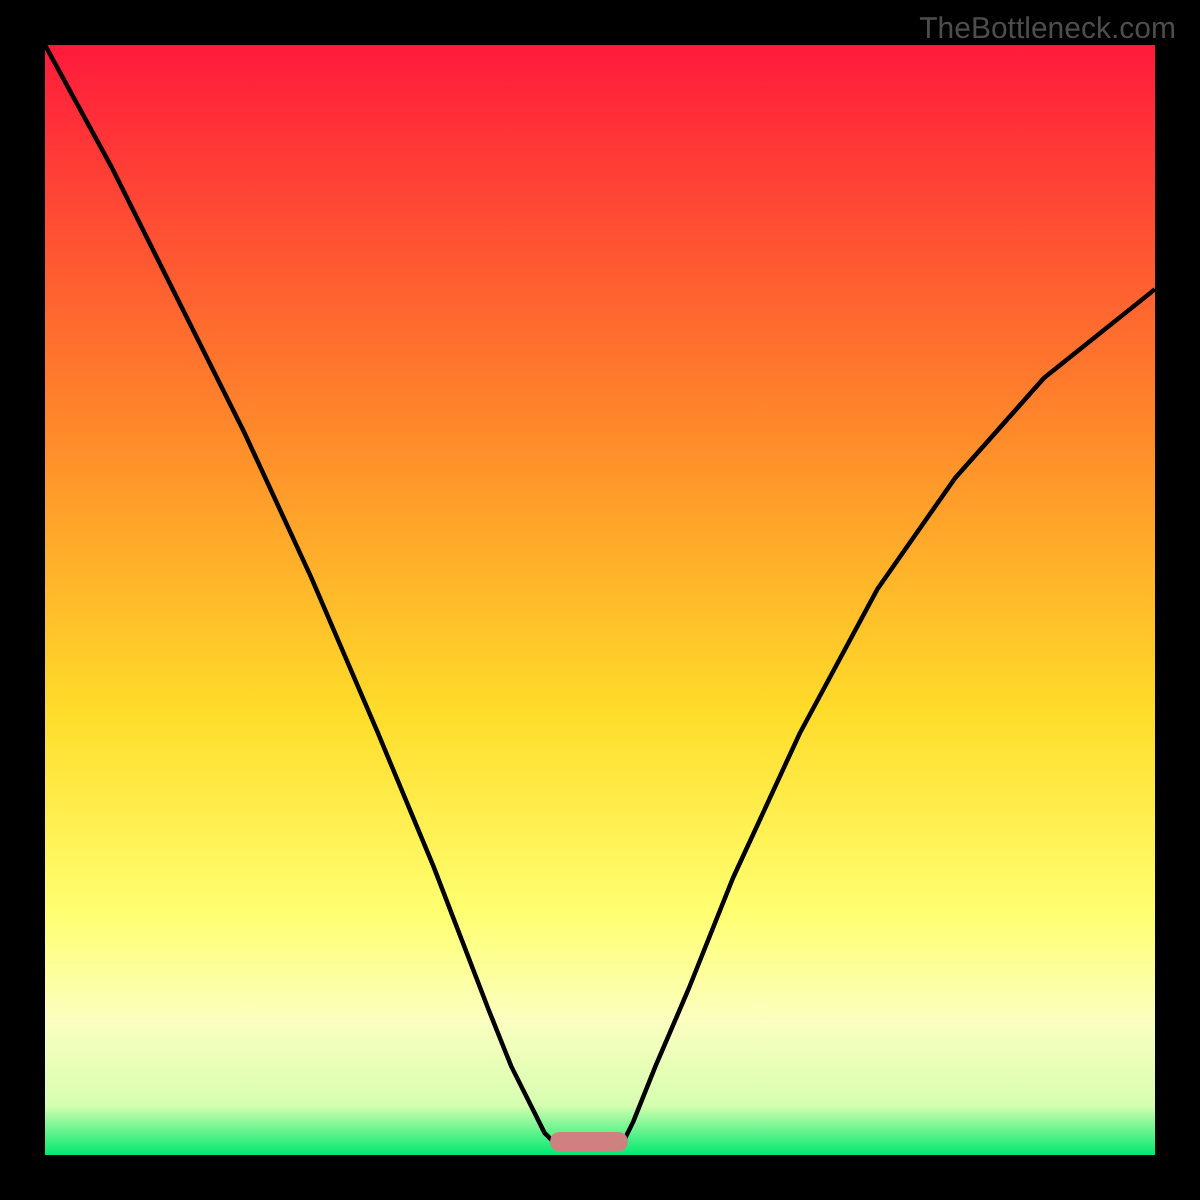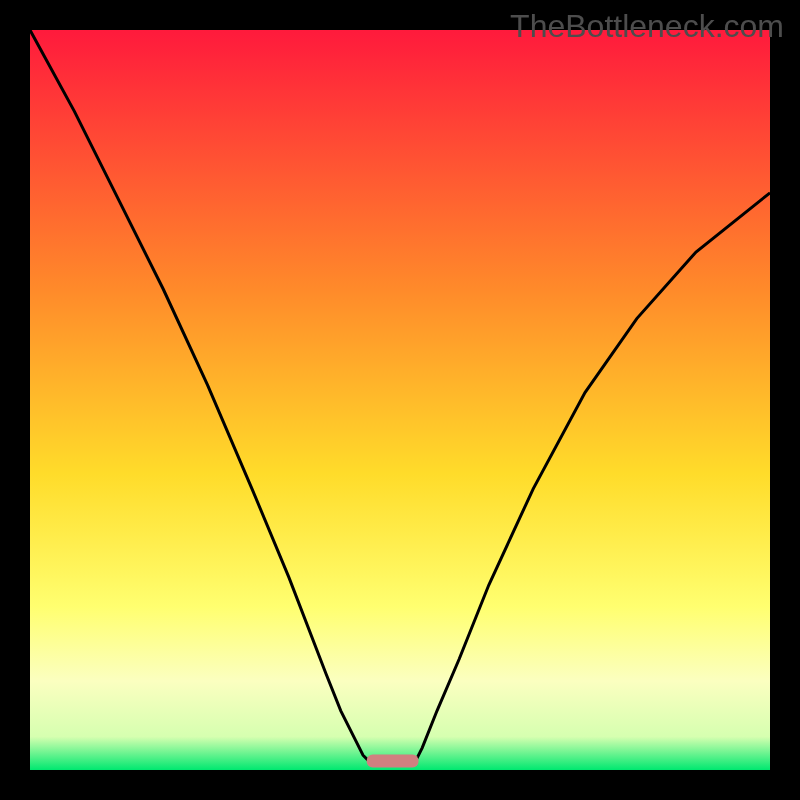--- a/index.html
+++ b/index.html
@@ -15,21 +15,21 @@
     position: absolute;
     left: 0; top: 0;
     width: 800px; height: 800px;
     background: #000;
   }
   .watermark {
     position: absolute;
     top: 8px;
     right: 16px;
     color: #4d4d4d;
-    font-size: 32px;
+    font-size: 20px;
     font-weight: 400;
     z-index: 5;
     font-family: Arial, Helvetica, sans-serif;
   }
   svg.plot {
     position: absolute;
     left: 30px;
     top: 30px;
     width: 740px;
     height: 740px;

